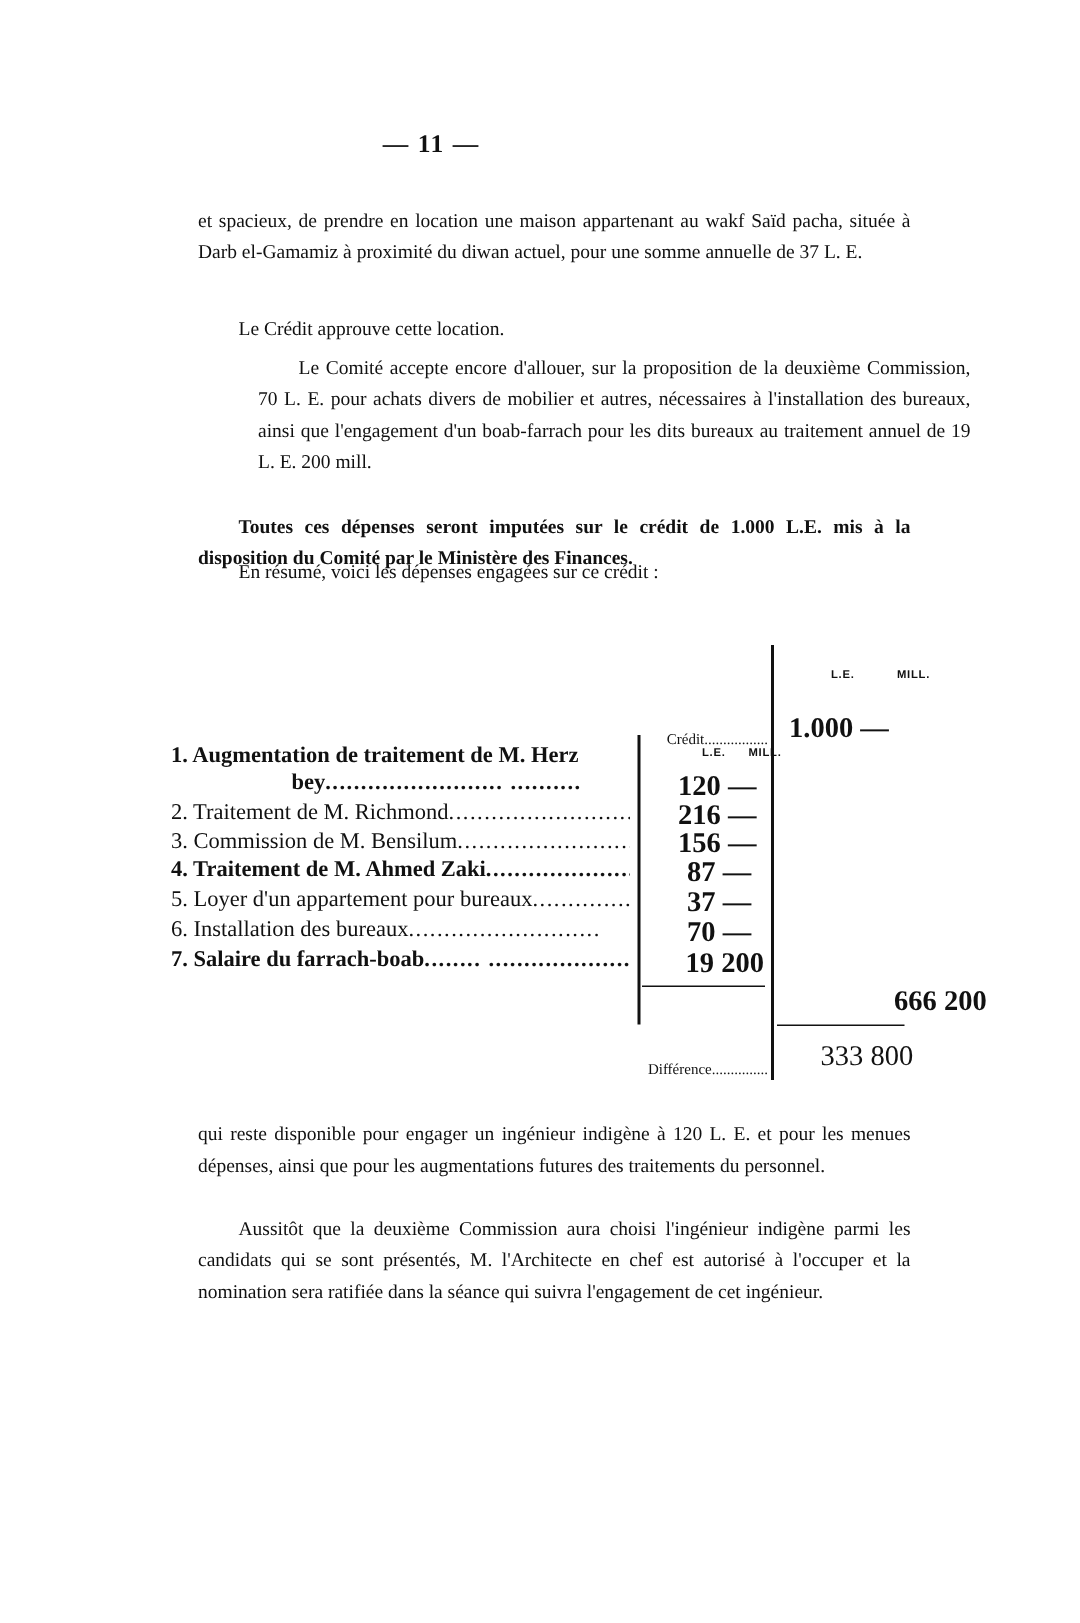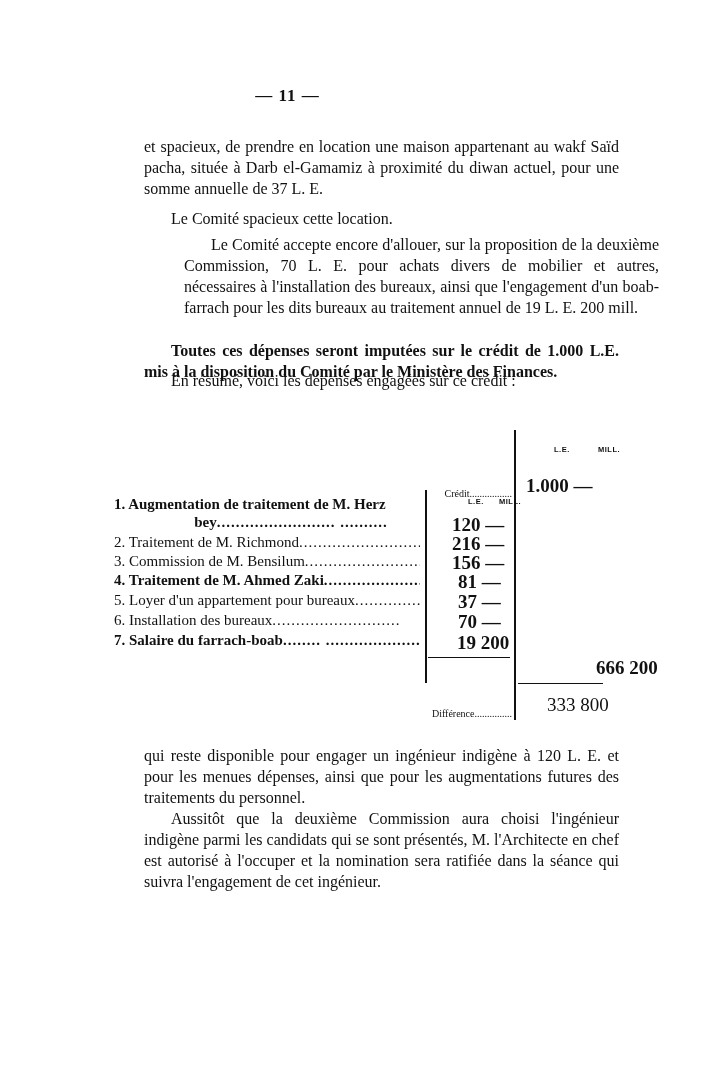--- a/index.html
+++ b/index.html
@@ -5,21 +5,21 @@
   html, body { margin: 0; padding: 0; }
   body {
     width: 720px; height: 1082px; background: #ffffff; position: relative; overflow: hidden;
     font-family: "Liberation Serif", "DejaVu Serif", serif; color: #111;
   }
   .page-num {
     position: absolute; top: 86px; left: 0; width: 575px; text-align: center;
     font-size: 17px; font-weight: bold; letter-spacing: 1px;
   }
   .para {
-    position: absolute; left: 144px; width: 475px; font-size: 16px; line-height: 21px;
+    position: absolute; left: 132px; width: 475px; font-size: 13px; line-height: 21px;
     text-align: justify; text-align-last: left; margin: 0;
   }
   .para.indent { text-indent: 27px; }
   .b { font-weight: bold; }
   #p1 { top: 136px; }
   #p2 { top: 208px; }
   #p3 { top: 234px; margin-left: 40px; }
   #p4 { top: 340px; }
   #p5 { top: 370px; }
   #p6 { top: 745px; }
@@ -34,21 +34,21 @@
   .row-label .dots { letter-spacing: 1px; }
   .amt { position: absolute; font-size: 19px; white-space: nowrap; }
   .credit-label { position: absolute; left: 250px; width: 262px; text-align: right; font-size: 10px; white-space: nowrap; overflow: hidden; margin-top: 14px; }
 </style>
 </head>
 <body>
 
 <div class="page-num">— 11 —</div>
 
 <p class="para" id="p1">et spacieux, de prendre en location une maison appartenant au wakf Saïd pacha, située à Darb el-Gamamiz à proximité du diwan actuel, pour une somme annuelle de 37 L. E.</p>
-<p class="para indent" id="p2">Le Comité spacieux cette location.</p>
+<p class="para indent" id="p2">Le Crédit approuve cette location.</p>
 <p class="para indent" id="p3">Le Comité accepte encore d'allouer, sur la proposition de la deuxième Commission, 70 L. E. pour achats divers de mobilier et autres, nécessaires à l'installation des bureaux, ainsi que l'engagement d'un boab-farrach pour les dits bureaux au traitement annuel de 19 L. E. 200 mill.</p>
 <p class="para indent b" id="p4">Toutes ces dépenses seront imputées sur le crédit de 1.000 L.E. mis à la disposition du Comité par le Ministère des Finances.</p>
 <p class="para indent" id="p5">En résumé, voici les dépenses engagées sur ce crédit :</p>
 
 <div>
 
   <div class="tbl-line" style="left:514px; top:430px; width:1.5px; height:290px;"></div>
   <div class="tbl-line" style="left:425px; top:490px; width:1.5px; height:193px;"></div>
   <div class="tbl-line" style="left:428px; top:657px; width:82px; height:1px;"></div>
   <div class="tbl-line" style="left:518px; top:683px; width:85px; height:1px;"></div>
@@ -66,21 +66,21 @@
   <div class="row-label b" style="top:512px; left:146px; width:290px;text-align:center;"><span>bey</span><span class="dots">......................... ..........</span></div>
   <span class="amt b" style="left:452px; top:514px;">120 —</span>
 
   <div class="row-label" style="top:532px;"><span>2.</span> <span>Traitement de M. Richmond</span><span class="dots">...........................</span></div>
   <span class="amt b" style="left:452px; top:533px;">216 —</span>
 
   <div class="row-label" style="top:551px;"><span>3.</span> <span>Commission de M. Bensilum</span><span class="dots">...........................</span></div>
   <span class="amt b" style="left:452px; top:552px;">156 —</span>
 
   <div class="row-label b" style="top:570px;"><span>4.</span> <span>Traitement de M. Ahmed Zaki</span><span class="dots">...........................</span></div>
-  <span class="amt b" style="left:458px; top:571px;">81 —</span>
+  <span class="amt b" style="left:458px; top:571px;">87 —</span>
 
   <div class="row-label" style="top:590px;"><span>5.</span> <span>Loyer d'un appartement pour bureaux</span><span class="dots">...........................</span></div>
   <span class="amt b" style="left:458px; top:591px;">37 —</span>
 
   <div class="row-label" style="top:610px;"><span>6.</span> <span>Installation des bureaux</span><span class="dots">...........................</span></div>
   <span class="amt b" style="left:458px; top:611px;">70 —</span>
 
   <div class="row-label b" style="top:630px;"><span>7.</span> <span>Salaire du farrach-boab</span><span class="dots">........ .......................</span></div>
   <span class="amt b" style="left:457px; top:632px;">19 200</span>
 

